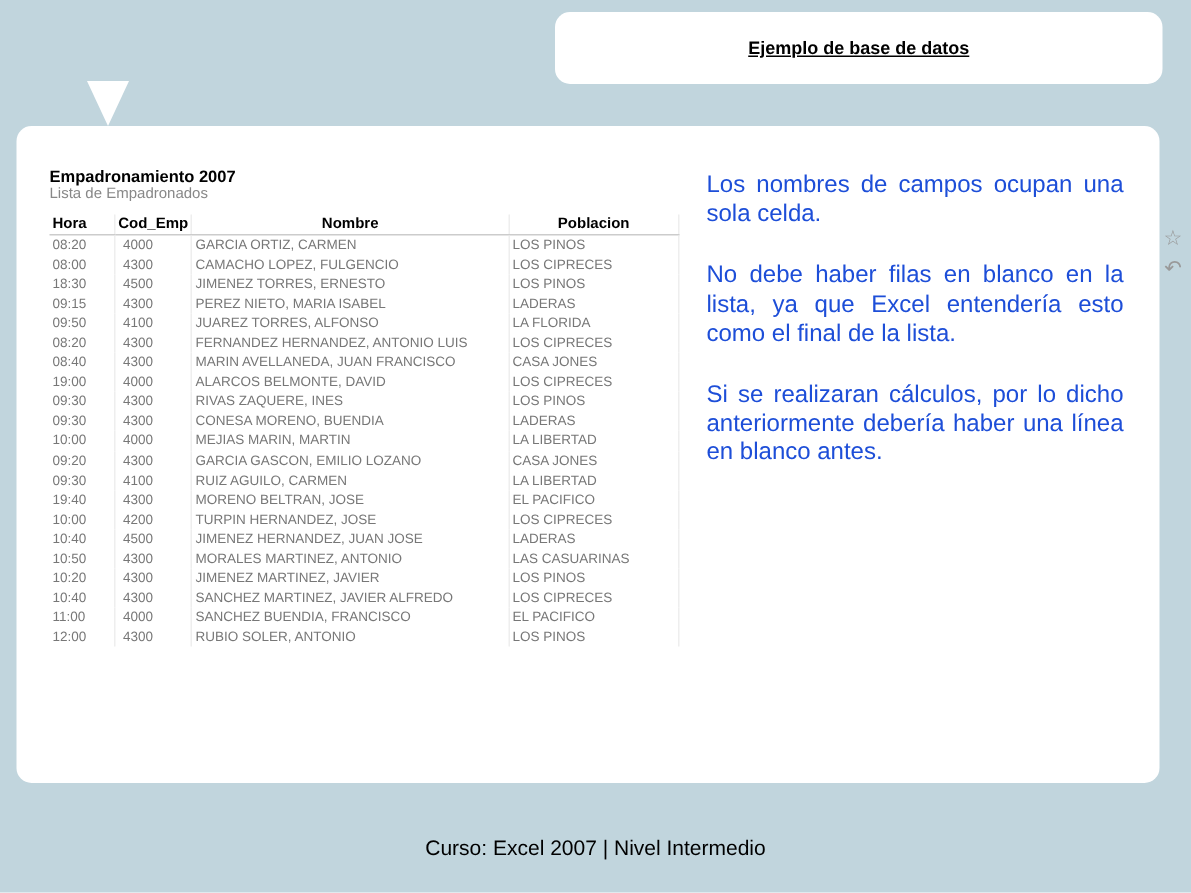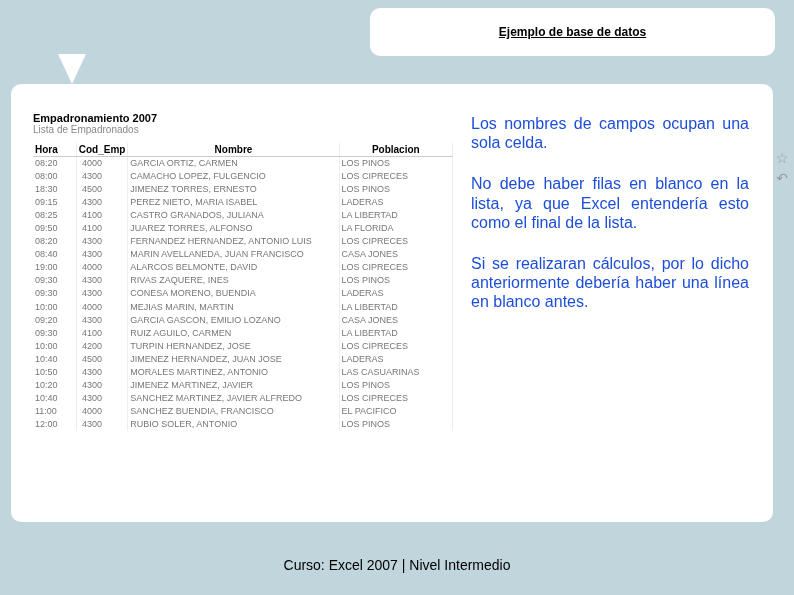--- a/index.html
+++ b/index.html
@@ -186,26 +186,20 @@
             <td class="c2">JIMENEZ TORRES, ERNESTO</td>
             <td class="c3">LOS PINOS</td>
           </tr>
           <tr>
             <td class="c0">09:15</td>
             <td class="c1">4300</td>
             <td class="c2">PEREZ NIETO, MARIA ISABEL</td>
             <td class="c3">LADERAS</td>
           </tr>
           <tr>
-            <td class="c0">08:25</td>
-            <td class="c1">4100</td>
-            <td class="c2">CASTRO GRANADOS, JULIANA</td>
-            <td class="c3">LA LIBERTAD</td>
-          </tr>
-          <tr>
             <td class="c0">09:50</td>
             <td class="c1">4100</td>
             <td class="c2">JUAREZ TORRES, ALFONSO</td>
             <td class="c3">LA FLORIDA</td>
           </tr>
           <tr>
             <td class="c0">08:20</td>
             <td class="c1">4300</td>
             <td class="c2">FERNANDEZ HERNANDEZ, ANTONIO LUIS</td>
             <td class="c3">LOS CIPRECES</td>
@@ -244,20 +238,26 @@
             <td class="c0">09:20</td>
             <td class="c1">4300</td>
             <td class="c2">GARCIA GASCON, EMILIO LOZANO</td>
             <td class="c3">CASA JONES</td>
           </tr>
           <tr>
             <td class="c0">09:30</td>
             <td class="c1">4100</td>
             <td class="c2">RUIZ AGUILO, CARMEN</td>
             <td class="c3">LA LIBERTAD</td>
+          </tr>
+          <tr>
+            <td class="c0">19:40</td>
+            <td class="c1">4300</td>
+            <td class="c2">MORENO BELTRAN, JOSE</td>
+            <td class="c3">EL PACIFICO</td>
           </tr>
           <tr>
             <td class="c0">10:00</td>
             <td class="c1">4200</td>
             <td class="c2">TURPIN HERNANDEZ, JOSE</td>
             <td class="c3">LOS CIPRECES</td>
           </tr>
           <tr>
             <td class="c0">10:40</td>
             <td class="c1">4500</td>

